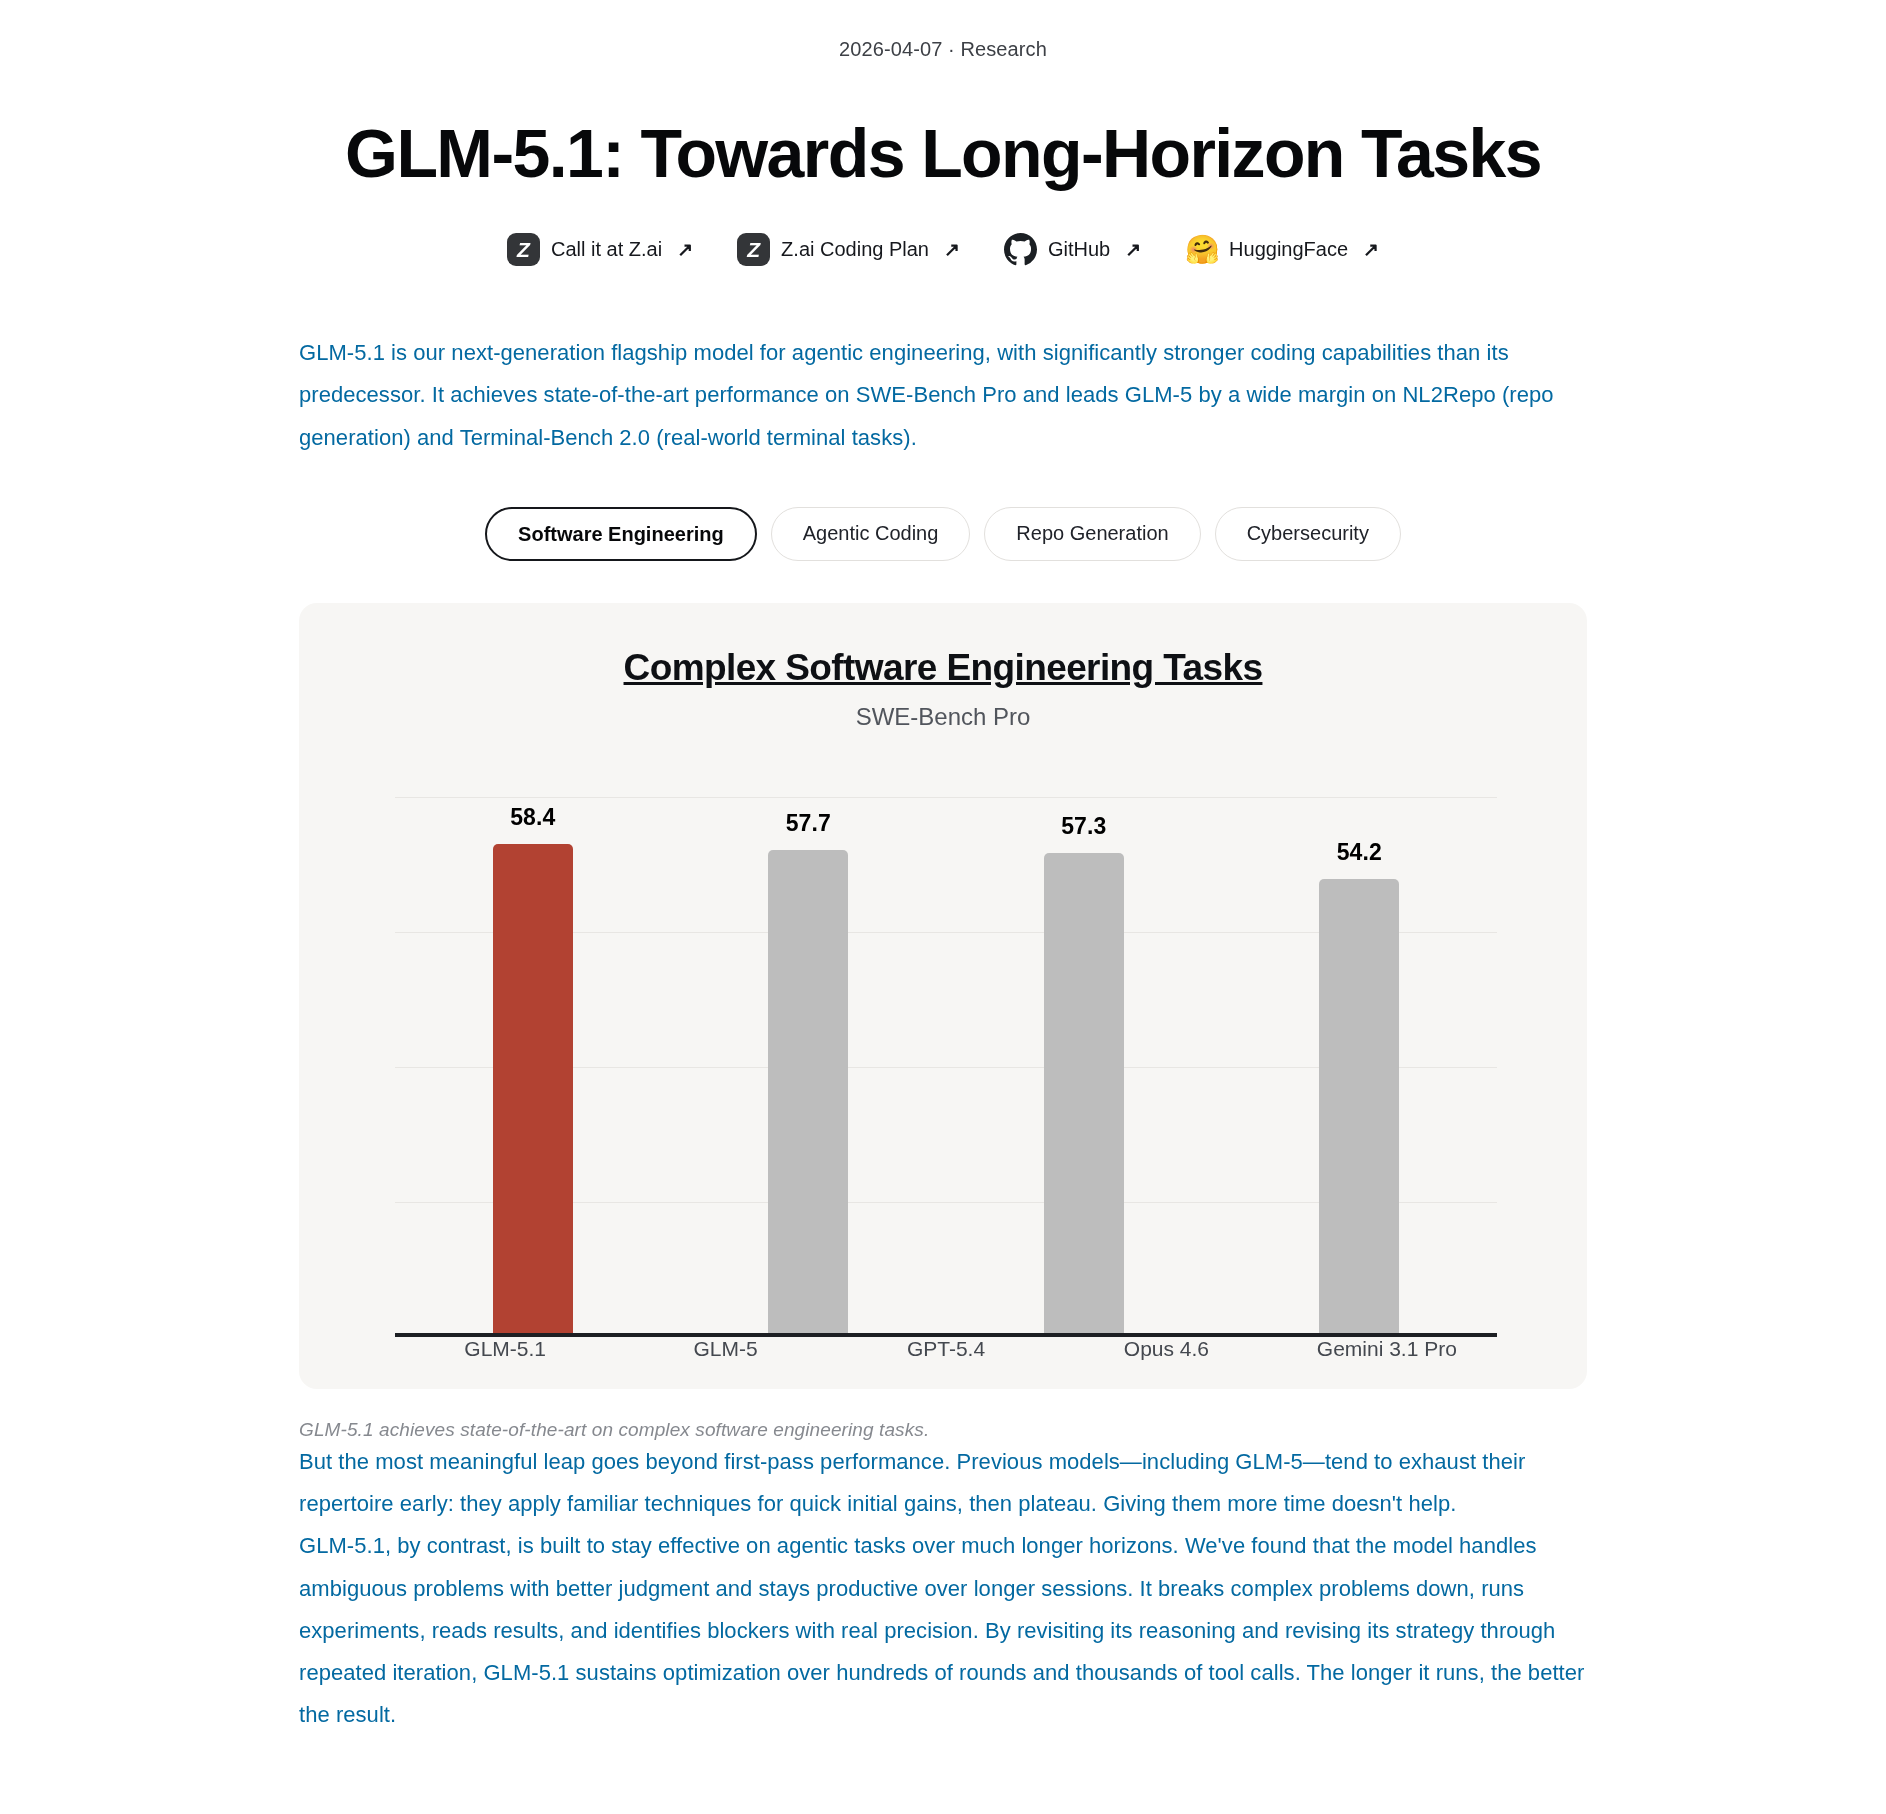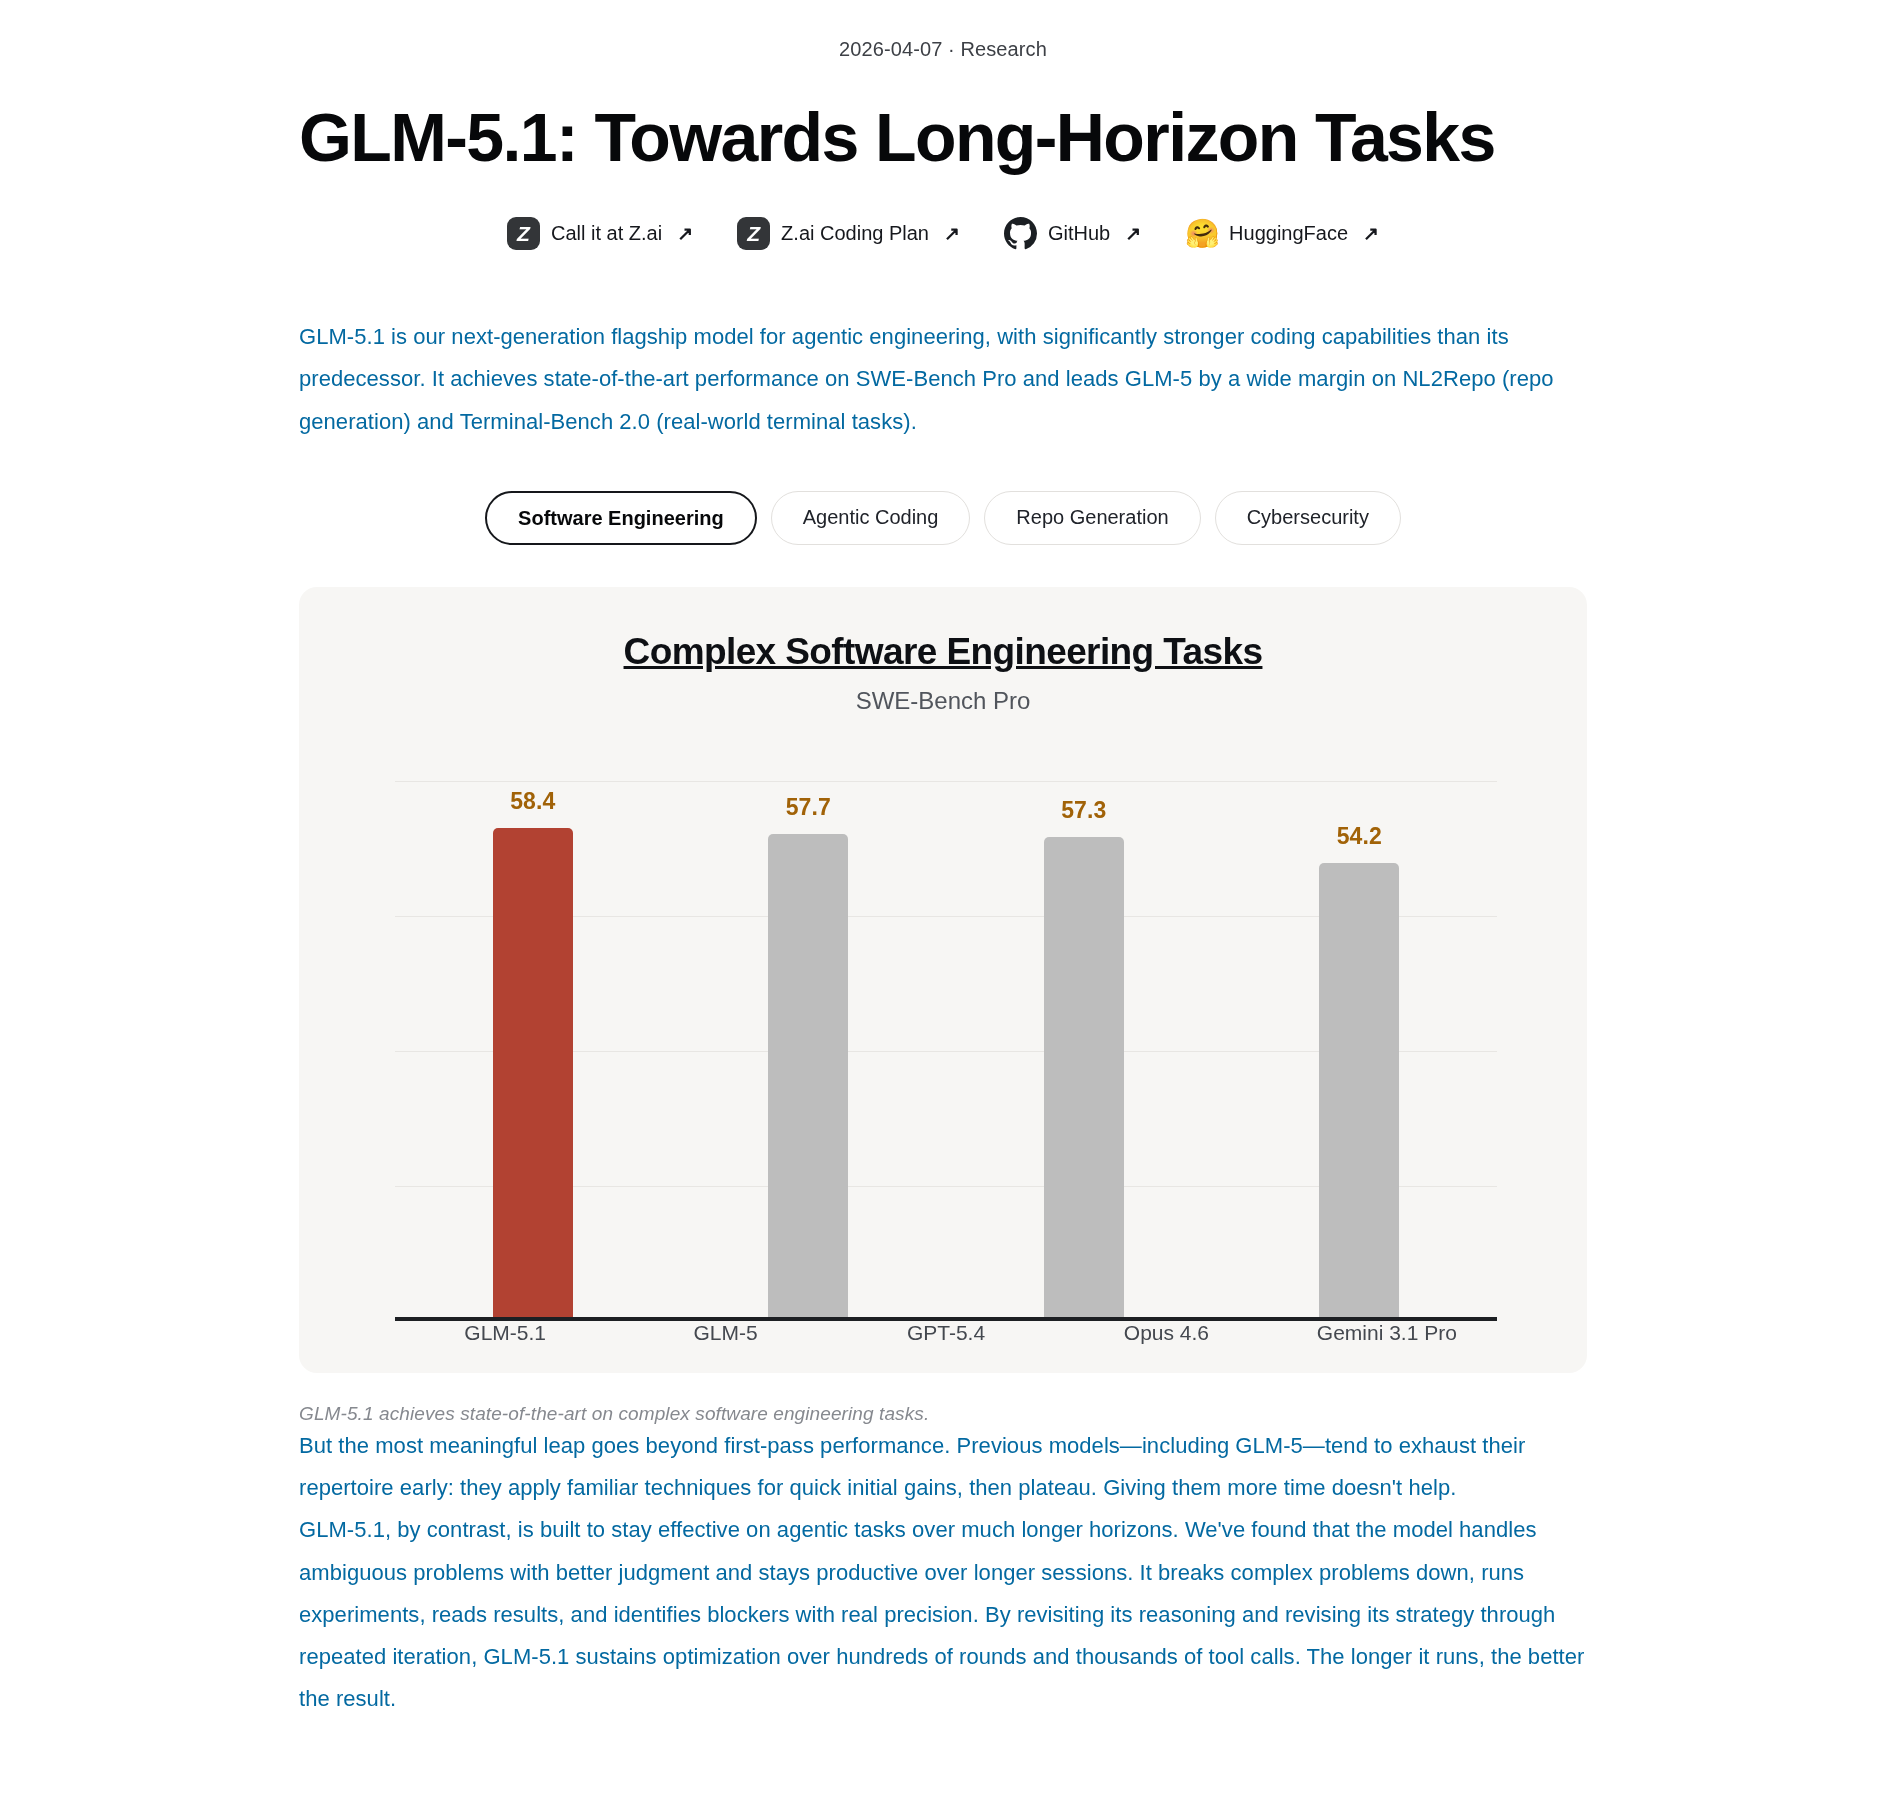--- a/index.html
+++ b/index.html
@@ -17,25 +17,26 @@
 
   
   .eyebrow {
     text-align: center;
     font-size: 20px;
     color: #3d4046;
     padding-top: 38px;
     letter-spacing: 0.1px;
   }
   .title {
+    text-align: center;
     font-size: 68px;
     line-height: 1.12;
     font-weight: 700;
     letter-spacing: -1.6px;
-    margin-top: 38px;
+    margin-top: 54px;
     color: #07080a;
   }
 
   
   .linkbar {
     display: flex;
     justify-content: center;
     align-items: center;
     gap: 44px;
     margin-top: 42px;
@@ -153,21 +154,21 @@
     display: flex;
     flex-direction: column;
     justify-content: flex-end;
     align-items: center;
     position: relative;
     height: 100%;
   }
   .barvalue {
     font-size: 23px;
     font-weight: 700;
-    color: #a16207;
+    color: #000000;
     margin-bottom: 13px;
     letter-spacing: 0.1px;
   }
   .bar {
     width: 80px;
     border-radius: 5px 5px 0 0;
   }
   .xlabels {
     display: flex;
     margin-left: 44px;

